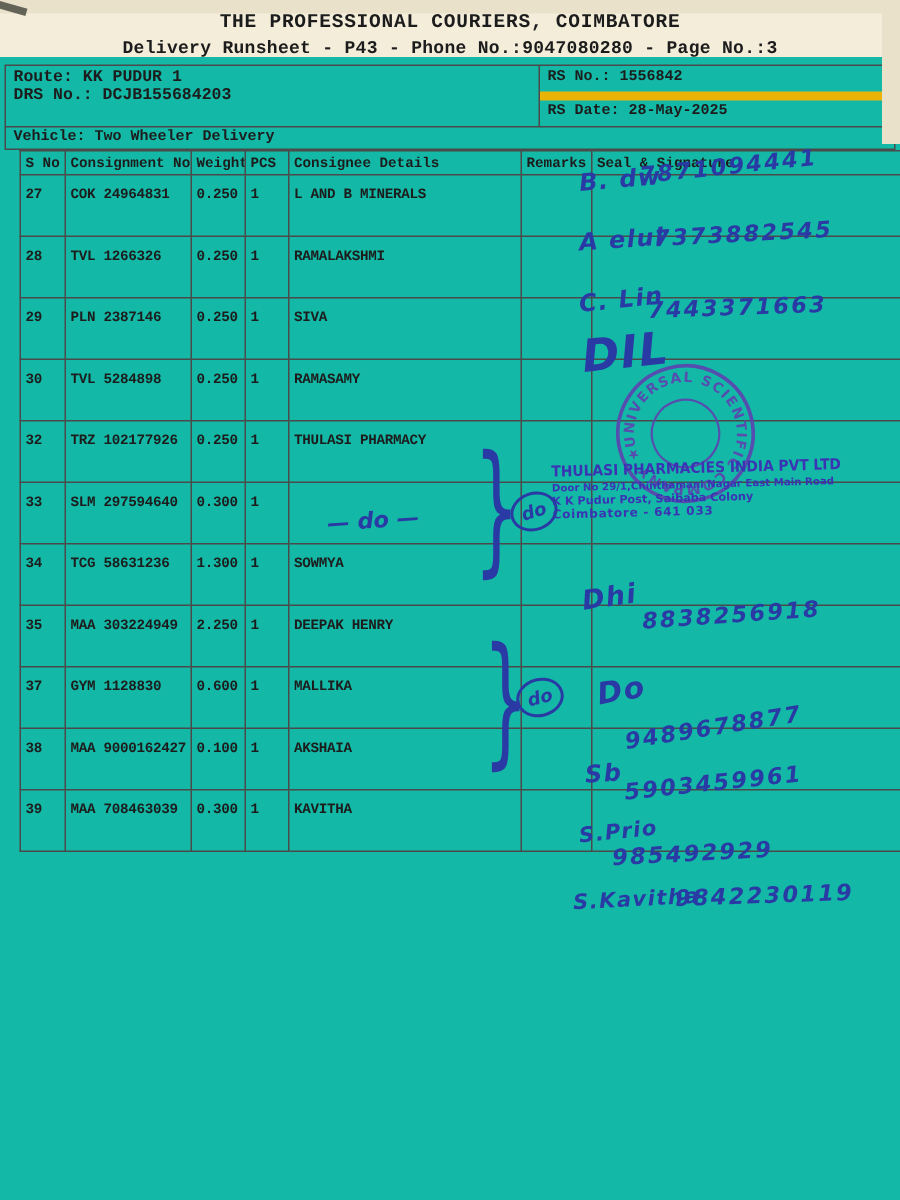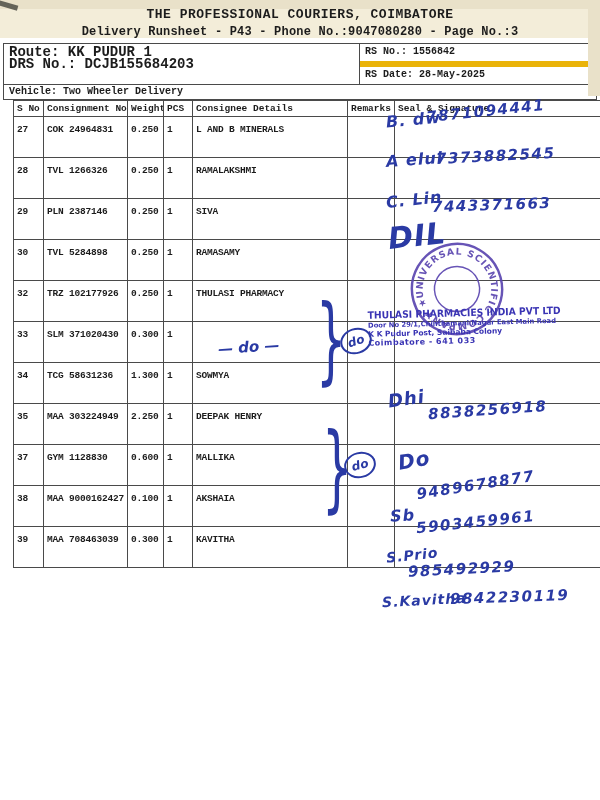--- a/index.html
+++ b/index.html
@@ -1,32 +1,32 @@
 <!DOCTYPE html>
 <html><head>
 <meta charset="utf-8">
 <style>
   html,body { margin:0; padding:0; background:#9a9a9a; }
   .page {
     position:relative; width:600px; height:800px; margin:0 auto;
-    background:#ffffff; overflow:hidden;
+    background:#14b8a6; overflow:hidden;
     font-family:"Liberation Mono", monospace; color:#1c1c1c;
   }
   .header-bg { position:absolute; top:0; left:0; width:600px; height:38px; background:#f3edd9; }
   .tint-top { position:absolute; top:0; left:0; width:600px; height:9px; background:#e9e1c9; }
   .tint-right { position:absolute; top:0; right:0; width:12px; height:96px; background:#e9e1c9; }
   .artifact { position:absolute; top:3px; left:-2px; width:20px; height:5px; background:#4c4c44; transform:rotate(16deg); opacity:.85; }
 
   .doc-header { position:relative; text-align:center; padding-top:7px; }
   .doc-title { font-size:13px; font-weight:bold; letter-spacing:.5px; }
   .doc-subtitle { font-size:12px; font-weight:bold; margin-top:3px; letter-spacing:.2px; }
 
   .info-box { margin:4px 3px 0 3px; border:1px solid #4a4a4a; }
   .info-grid { display:flex; }
-  .info-left { flex:0 0 345px; padding:2px 5px; font-size:14px; font-weight:bold; line-height:12px; }
+  .info-left { flex:0 0 345px; padding:2px 5px; font-size:11px; font-weight:bold; line-height:12px; }
   .info-right { flex:1; border-left:1px solid #4a4a4a; font-size:10px; font-weight:bold; }
   .rs-row { padding:2px 5px 4px; }
   .rs-first { border-bottom:6px solid #eab308; }
   .vehicle-line { border-top:1px solid #4a4a4a; font-size:10px; font-weight:bold; padding:1px 5px 2px; }
 
   table.runsheet { margin:0 13px; width:594px; border-collapse:collapse; table-layout:fixed; }
   .runsheet th, .runsheet td {
     border:1px solid #4a4a4a; font-size:9.5px; font-weight:bold;
     overflow:hidden; white-space:nowrap; box-sizing:border-box;
   }
@@ -140,21 +140,21 @@
         <td class="ctr">32</td>
         <td>TRZ 102177926</td>
         <td class="ctr">0.250</td>
         <td class="ctr">1</td>
         <td>THULASI PHARMACY</td>
         <td></td>
         <td></td>
       </tr>
       <tr>
         <td class="ctr">33</td>
-        <td>SLM 371020430</td>
+        <td>SLM 297594640</td>
         <td class="ctr">0.300</td>
         <td class="ctr">1</td>
         <td></td>
         <td></td>
         <td></td>
       </tr>
       <tr>
         <td class="ctr">34</td>
         <td>TCG 58631236</td>
         <td class="ctr">1.300</td>

